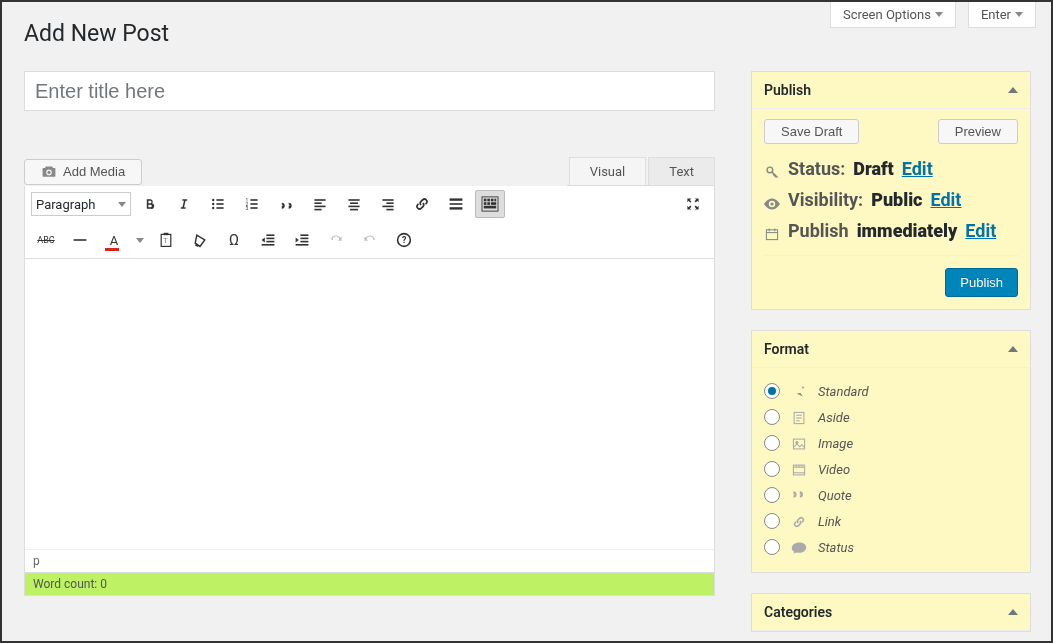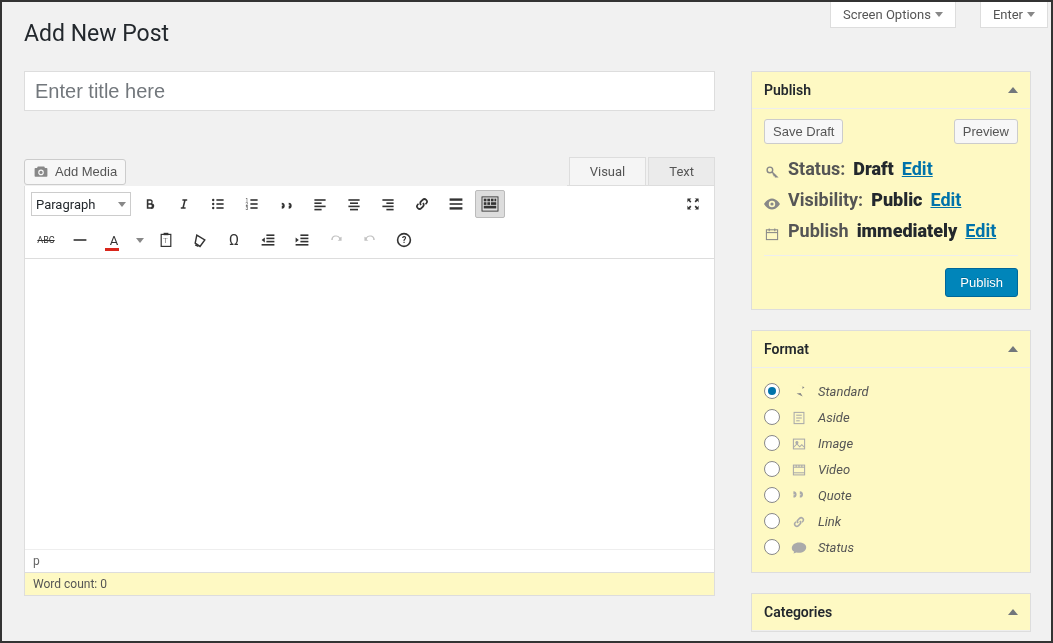--- a/index.html
+++ b/index.html
@@ -11,22 +11,22 @@
     border: 2px solid #333;
     width: 1053px;
     height: 643px;
     overflow: hidden;
     position: relative;
   }
   .topbar {
     position: absolute;
     top: 0; right: 0;
     display: flex;
-    gap: 24px;
-    padding: 0 3px 0 0;
+    gap: 12px;
+    padding: 0 15px 0 0;
   }
   .screen-tab {
     background: #fff;
     border: 1px solid #ddd;
     border-top: none;
     padding: 5px 12px;
     font-size: 13px;
     color: #555;
     cursor: pointer;
     display: flex;
@@ -61,21 +61,21 @@
   .title-input::placeholder { color: #72777c; }
   .media-row {
     margin-top: 46px;
     display: flex;
     align-items: center;
     justify-content: space-between;
   }
   .btn {
     background: #f7f7f7;
     border: 1px solid #ccc;
-    padding: 4px 8px;
+    padding: 4px 16px;
     border-radius: 3px;
     cursor: pointer;
     font-size: 13px;
     color: #555;
     display: inline-flex;
     align-items: center;
     gap: 6px;
   }
   .editor-tabs {
     display: flex;
@@ -138,21 +138,21 @@
     padding: 4px 8px;
     color: #666;
     font-size: 12px;
     background:#fff;
   }
   .word-count-bar {
     border-top: 1px solid #ddd;
     padding: 4px 8px;
     font-size: 12px;
     color: #555;
-    background:#fef9c3;
+    background:#bef264;
   }
   .postbox {
     background: #fef9c3;
     border: 1px solid #ddd;
     margin-bottom: 20px;
   }
   .postbox-header {
     padding: 10px 12px;
     border-bottom: 1px solid #eee;
     display: flex;

